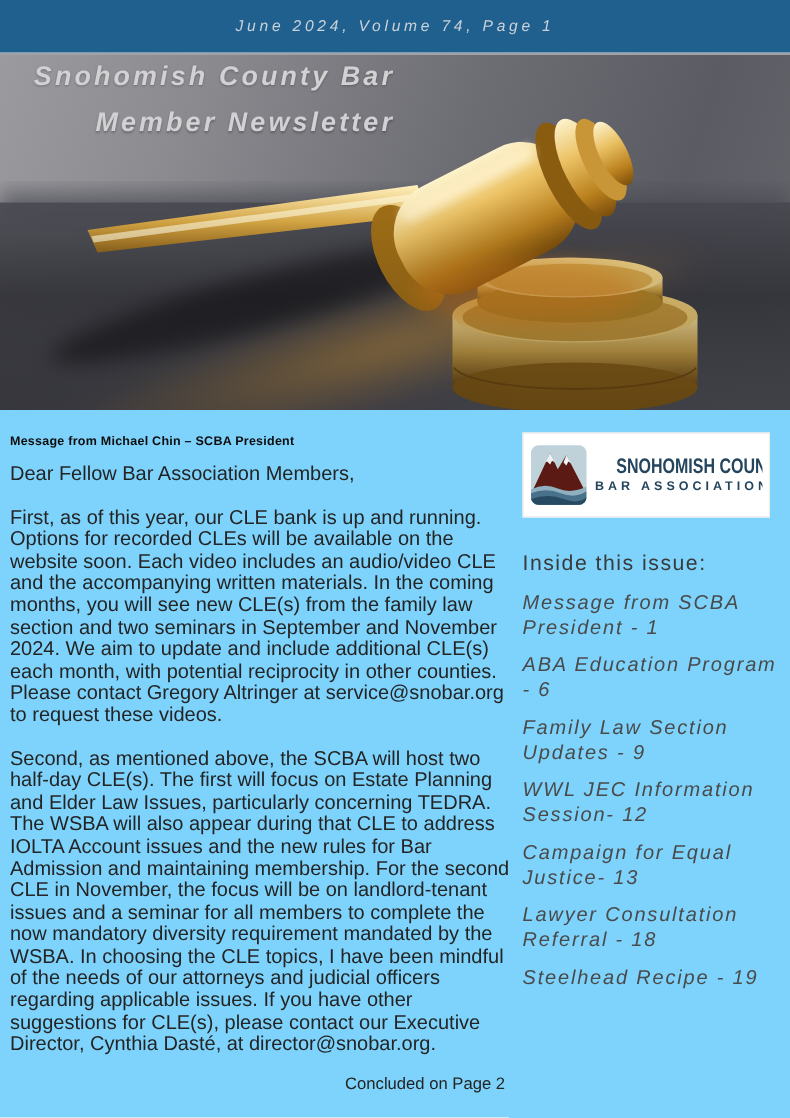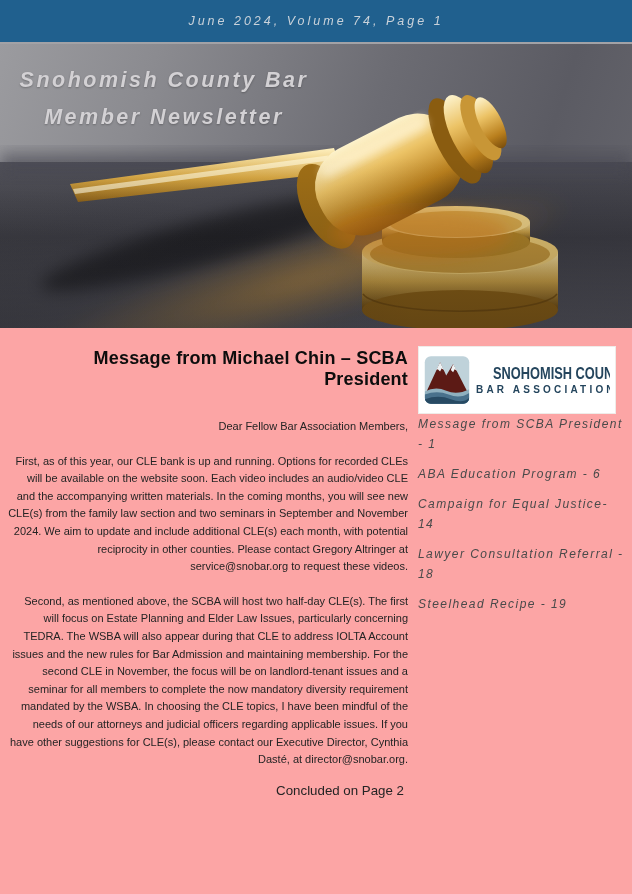--- a/index.html
+++ b/index.html
@@ -1,19 +1,19 @@
 <!DOCTYPE html>
 <html><head>
 <meta charset="utf-8">
 <style>
   * { margin:0; padding:0; box-sizing:border-box; }
   html,body { background:#ffffff; }
   .page {
     width:632px; height:894px; position:relative; overflow:hidden;
-    background:#fca5a5;
+    background:#7dd3fc;
     font-family:"Liberation Sans", sans-serif;
     margin:0 auto;
   }
   
   .topbar {
     height:42px; background:#20608e;
     display:flex; align-items:center; justify-content:center;
   }
   .topbar-text {
     color:#c9d2da; font-style:italic; font-size:12.5px;
@@ -24,39 +24,38 @@
     position:relative; height:286px; overflow:hidden;
     background:linear-gradient(108deg,#9b9b9f 0%,#8b8b90 22%,#6c6c73 55%,#5b5b63 80%,#66666d 100%);
     border-top:2px solid #a2a2a6;
   }
   .hero svg.gavel { position:absolute; inset:0; display:block; }
   .hero::after {
     content:""; position:absolute; inset:0; z-index:2; pointer-events:none;
     background:linear-gradient(to bottom, rgba(0,0,0,0) 40%, rgba(12,12,18,0.30) 100%),
                radial-gradient(120% 90% at 0% 100%, rgba(10,10,14,0.25), rgba(0,0,0,0) 55%);
   }
-  .hero-title { position:absolute; top:26px; left:12px; width:304px; z-index:3; text-align:center; }
+  .hero-title { position:absolute; top:7px; left:12px; width:304px; z-index:3; text-align:right; }
   .hero-title .line {
     font-size:21.5px; font-weight:bold; font-style:italic;
     color:#d3d1d4; letter-spacing:2.5px; line-height:1.0;
     text-shadow:0 1px 2px rgba(0,0,0,0.25);
   }
   .hero-title .line + .line { margin-top:15px; }
   
   .content { display:flex; padding:18px 0 0 8px; }
   .left-col  { width:400px; }
   .right-col { width:206px; margin-left:10px; }
   .article-heading {
-    font-size:18px; font-weight:bold; color:#0d0d0d;
-    text-align:right; letter-spacing:0.2px; margin:2px 0 28px 0;
+    font-size:10px; font-weight:bold; color:#0d0d0d;
+    text-align:left; letter-spacing:0.2px; margin:2px 0 12px 0;
   }
   .para {
-    font-size:11px; line-height:17.6px; color:#242424;
+    font-size:16px; line-height:17.6px; color:#242424;
     margin-bottom:17px;
-    text-align:right;
   }
   .continued {
     font-size:13.3px; color:#242424; text-align:right;
     padding-right:4px; margin-top:-3px;
   }
   
   .logo-card {
     width:198px; background:#ffffff; border:1px solid #efece9;
     display:flex; align-items:center; gap:6px; padding:8px 5px 8px 5px;
   }
@@ -70,21 +69,21 @@
   .logo-text .l2 {
     font-size:10px; font-weight:bold; color:#24455d;
     letter-spacing:3.2px; margin-top:1px; white-space:nowrap;
   }
   
   .toc-heading {
     font-size:17px; color:#3a3a3a; letter-spacing:1.2px;
     margin:27px 0 12px 0;
   }
   .toc-item {
-    font-size:12px; font-style:italic; color:#4a4a4a;
+    font-size:16px; font-style:italic; color:#4a4a4a;
     letter-spacing:1.45px; line-height:20px; margin-bottom:10px;
   }
 </style>
 </head>
 <body>
 
 <div class="page">
 
   <div class="topbar">
     <span class="topbar-text">June 2024, Volume 74, Page 1</span>
@@ -194,21 +193,24 @@
             <path d="M1,51 Q17,45 32,51 T59,49 L59,64 L1,64 Z" fill="#49718c"></path>
             <path d="M1,57 Q19,51 35,57 T59,55 L59,64 L1,64 Z" fill="#274a63"></path>
           </g>
         </svg>
         <div class="logo-text">
           <span class="l1">SNOHOMISH COUNTY</span>
           <div class="l2">BAR ASSOCIATION</div>
         </div>
       </div>
 
+      <div class="toc-heading">Inside this issue:</div>
       <div class="toc-item">Message from SCBA President - 1</div>
       <div class="toc-item">ABA Education Program - 6</div>
-      <div class="toc-item">Campaign for Equal Justice- 14</div>
+      <div class="toc-item">Family Law Section Updates - 9</div>
+      <div class="toc-item">WWL JEC Information Session- 12</div>
+      <div class="toc-item">Campaign for Equal Justice- 13</div>
       <div class="toc-item">Lawyer Consultation Referral - 18</div>
       <div class="toc-item">Steelhead Recipe - 19</div>
     </div>
 
   </div>
 </div>
 
 </body></html>

